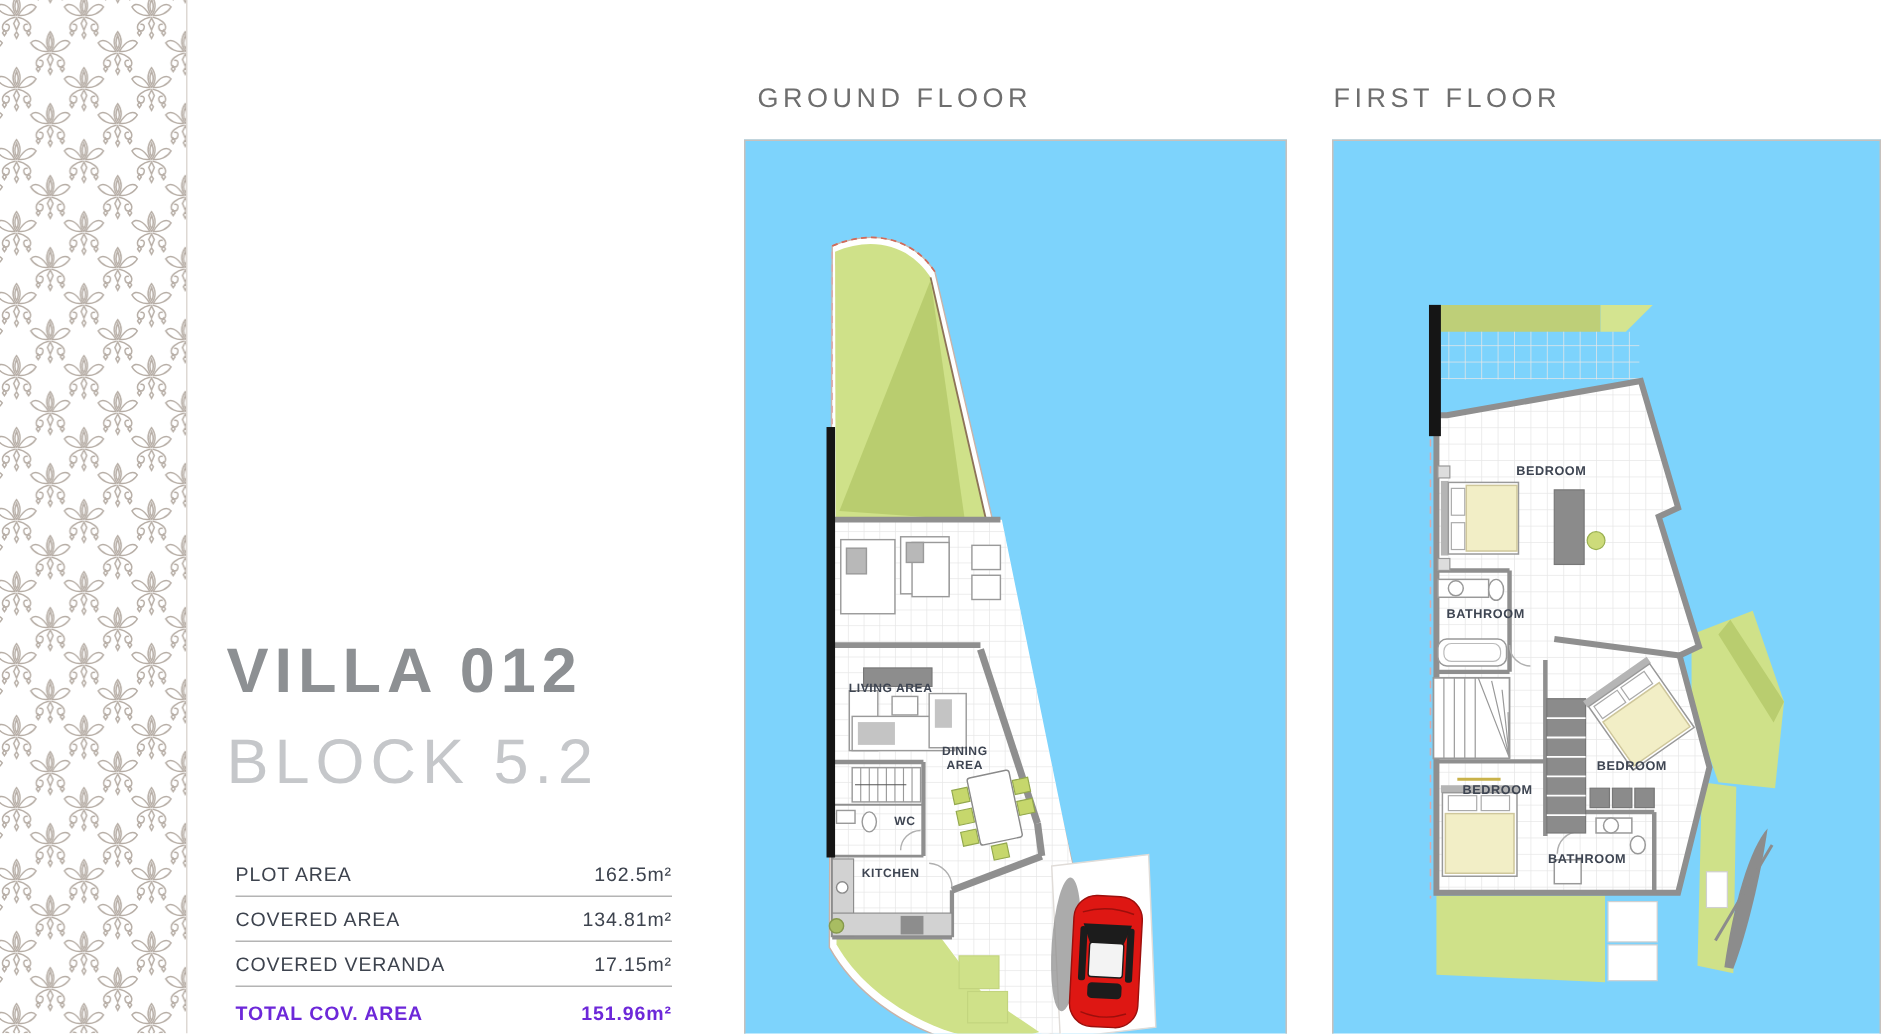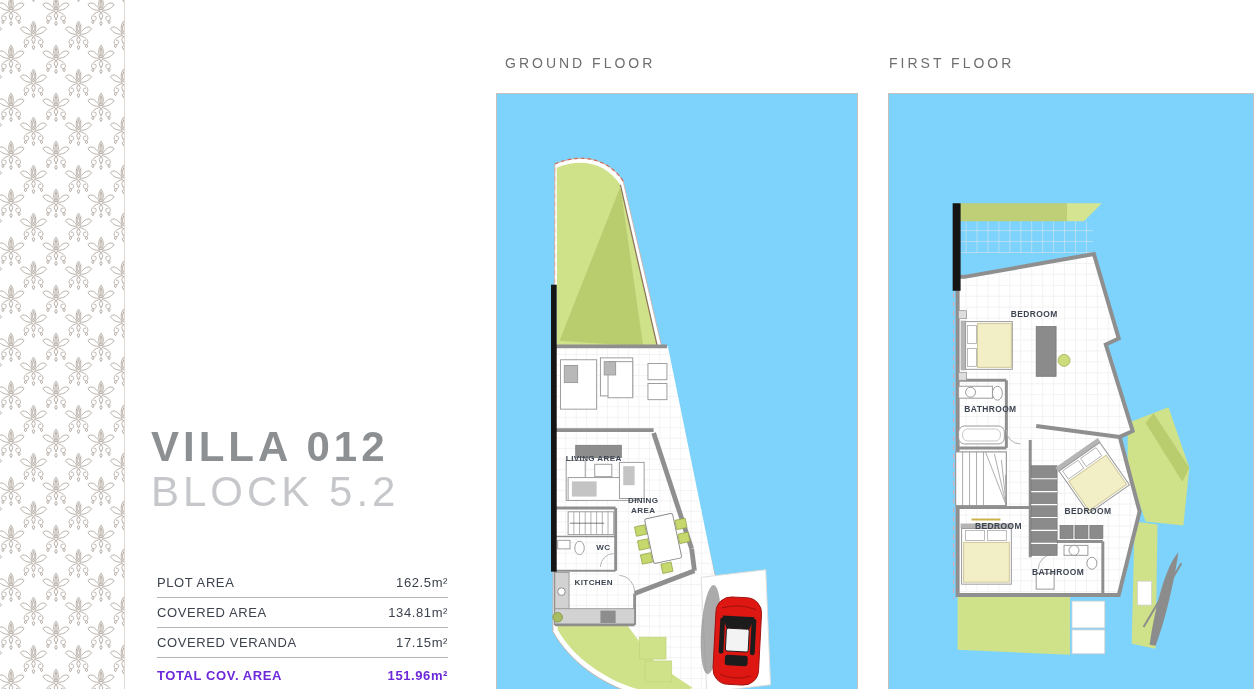--- a/index.html
+++ b/index.html
@@ -17,34 +17,34 @@
     overflow:hidden;
   }
   
   .title-block { position:absolute; left:151px; top:424px; }
   .villa-name {
     font-size:42px; font-weight:700; letter-spacing:4px;
     color:#8d9093; line-height:45px; white-space:nowrap;
   }
   .villa-block {
     font-size:42px; font-weight:300; letter-spacing:4px;
-    color:#c5c7ca; line-height:45px; white-space:nowrap;
+    color:#c5c7ca; line-height:45px; white-space:nowrap;margin-top:16px;
   }
   
   .areas { position:absolute; left:157px; top:568px; width:291px; }
   .area-row {
     display:flex; justify-content:space-between; align-items:center;
     height:30px; border-bottom:1px solid #b4b4b4;
     font-size:13px; letter-spacing:0.6px; color:#3d434e;
   }
   .area-row.total { height:36px; font-weight:bold; color:#6d28d9; }
   .area-value { font-size:13px; }
   
   .floor-heading {
-    position:absolute; top:55px; font-size:14px; letter-spacing:3px;
+    position:absolute; top:55px; font-size:18px; letter-spacing:3px;
     color:#6e6e6e; white-space:nowrap;
   }
   #gf-heading { left:505px; }
   #ff-heading { left:889px; }
   .plan-box {
     position:absolute; top:80px; height:677px;
     border:1px solid #c6c1bd; background:#7dd3fc;margin-top:13px;
   }
   #gf-box { left:496px; width:362px;padding-left:16px; }
   #ff-box { left:888px; width:366px; }

